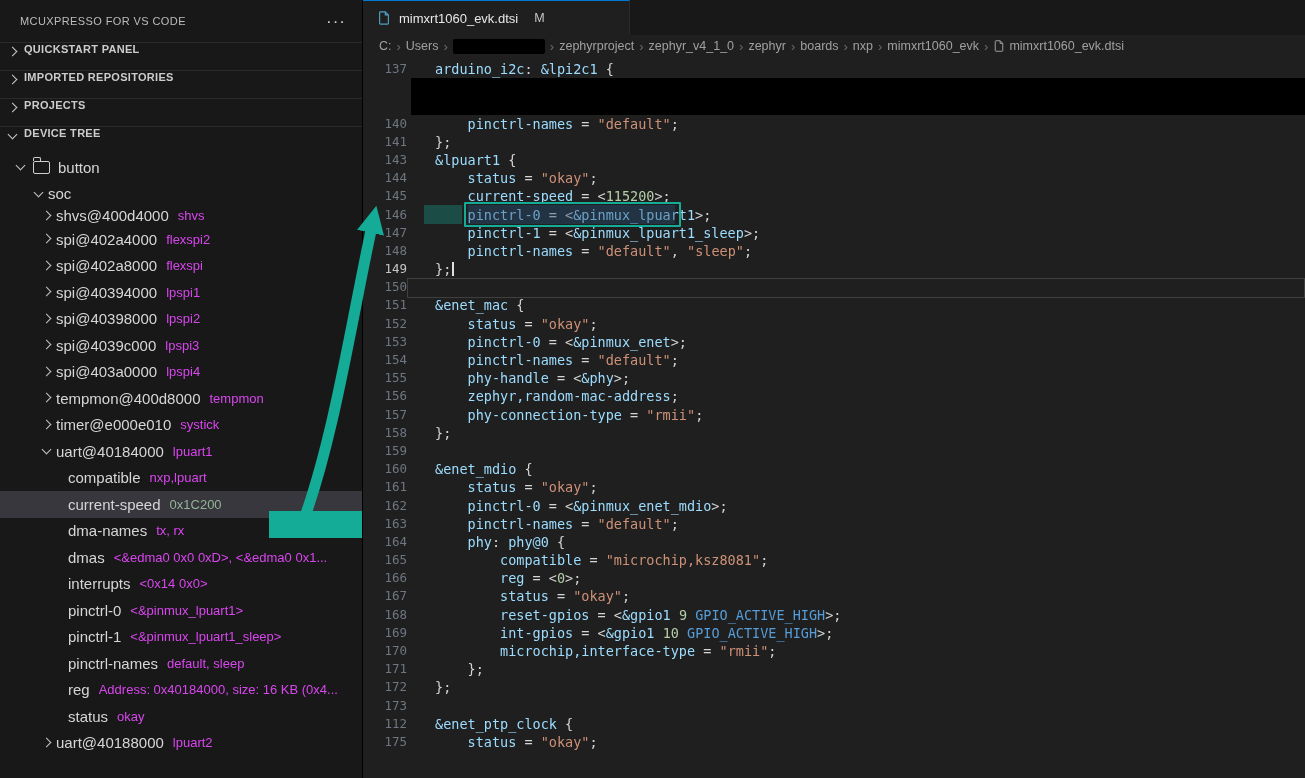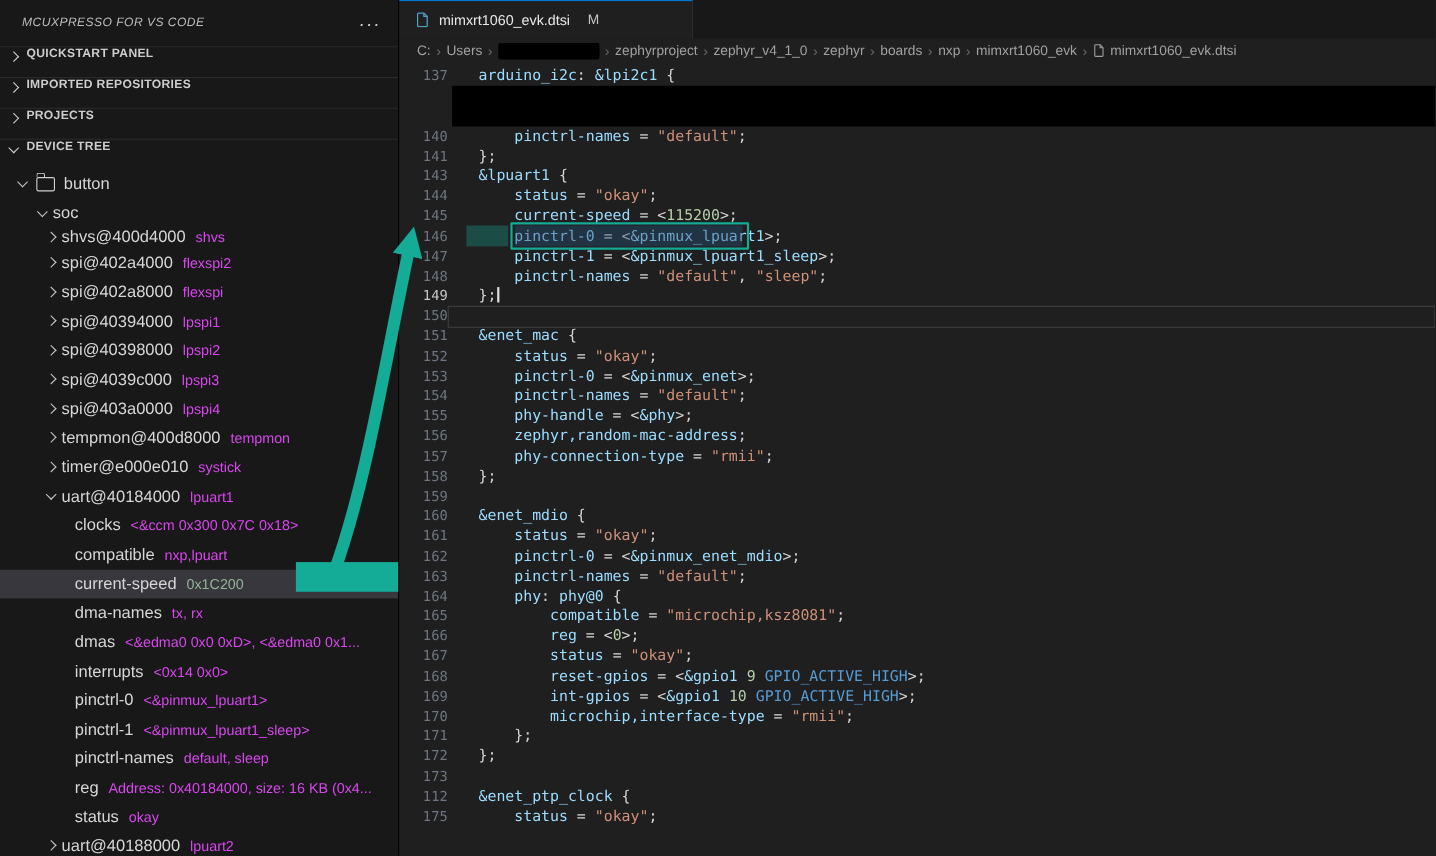--- a/index.html
+++ b/index.html
@@ -3,21 +3,21 @@
 <meta charset="utf-8">
 <style>
   html,body{margin:0;padding:0;background:#1f1f1f;overflow:hidden;}
   .app{width:1305px;height:778px;display:flex;position:relative;overflow:hidden;
        font-family:"Liberation Sans",sans-serif;background:var(--editor-bg,#1f1f1f);}
 
   
   .sidebar{width:362px;flex:0 0 362px;background:var(--sidebar-bg,#181818);
            border-right:1px solid #000;display:flex;flex-direction:column;color:#ccc;overflow:hidden;}
   .sb-header{height:42px;flex:0 0 42px;display:flex;align-items:center;justify-content:space-between;
-             padding:0 16px 0 20px;font-size:11px;letter-spacing:.4px;color:#bcbcbc;font-style:italic;}
+             padding:0 16px 0 20px;font-size:11px;letter-spacing:.4px;color:#bcbcbc;}
   .dots{font-size:17px;color:#cfcfcf;cursor:pointer;line-height:1;letter-spacing:1px;}
   .section{height:27px;flex:0 0 27px;display:flex;align-items:flex-start;border-top:1px solid #2a2a2a;
            font-weight:bold;font-size:11px;letter-spacing:.3px;color:#cccccc;padding-left:4px;cursor:pointer;}
   .sec-label{margin-left:2px;}
   .tree{flex:1;overflow:hidden;position:relative;}
   .tree-row{height:26.5px;display:flex;align-items:center;font-size:15px;color:#d6d6d6;
             white-space:nowrap;overflow:hidden;cursor:pointer;}
   .tree-row.clipped{height:17px;padding-bottom:2px;}
   .tree-row.selected{background:var(--selected-row,#37373d);}
   .node-value{font-size:13px;color:#d946ef;margin-left:9px;}
@@ -154,24 +154,20 @@
           <span class="chev right"></span>
           <span class="node-label">timer@e000e010</span>
           <span class="node-value">systick</span>
         </div>
         <div class="tree-row lvl2">
           <span class="chev down"></span>
           <span class="node-label">uart@40184000</span>
           <span class="node-value">lpuart1</span>
         </div>
         <div class="tree-row lvl3">
-          <span class="node-label">clocks</span>
-          <span class="node-value">&lt;&amp;ccm 0x300 0x7C 0x18&gt;</span>
-        </div>
-        <div class="tree-row lvl3">
           <span class="node-label">compatible</span>
           <span class="node-value">nxp,lpuart</span>
         </div>
         <div class="tree-row lvl3 selected">
           <span class="node-label">current-speed</span>
           <span class="node-value">0x1C200</span>
         </div>
         <div class="tree-row lvl3">
           <span class="node-label">dma-names</span>
           <span class="node-value">tx, rx</span>

